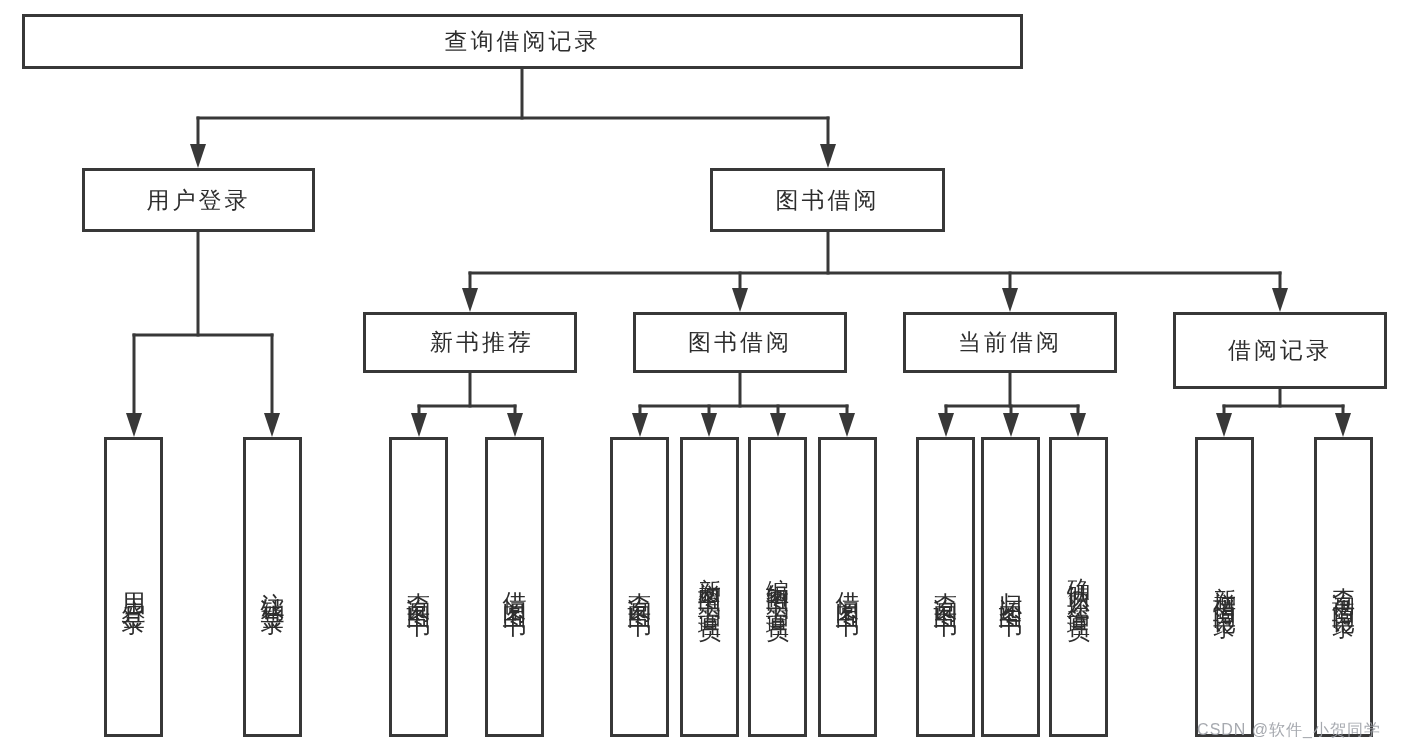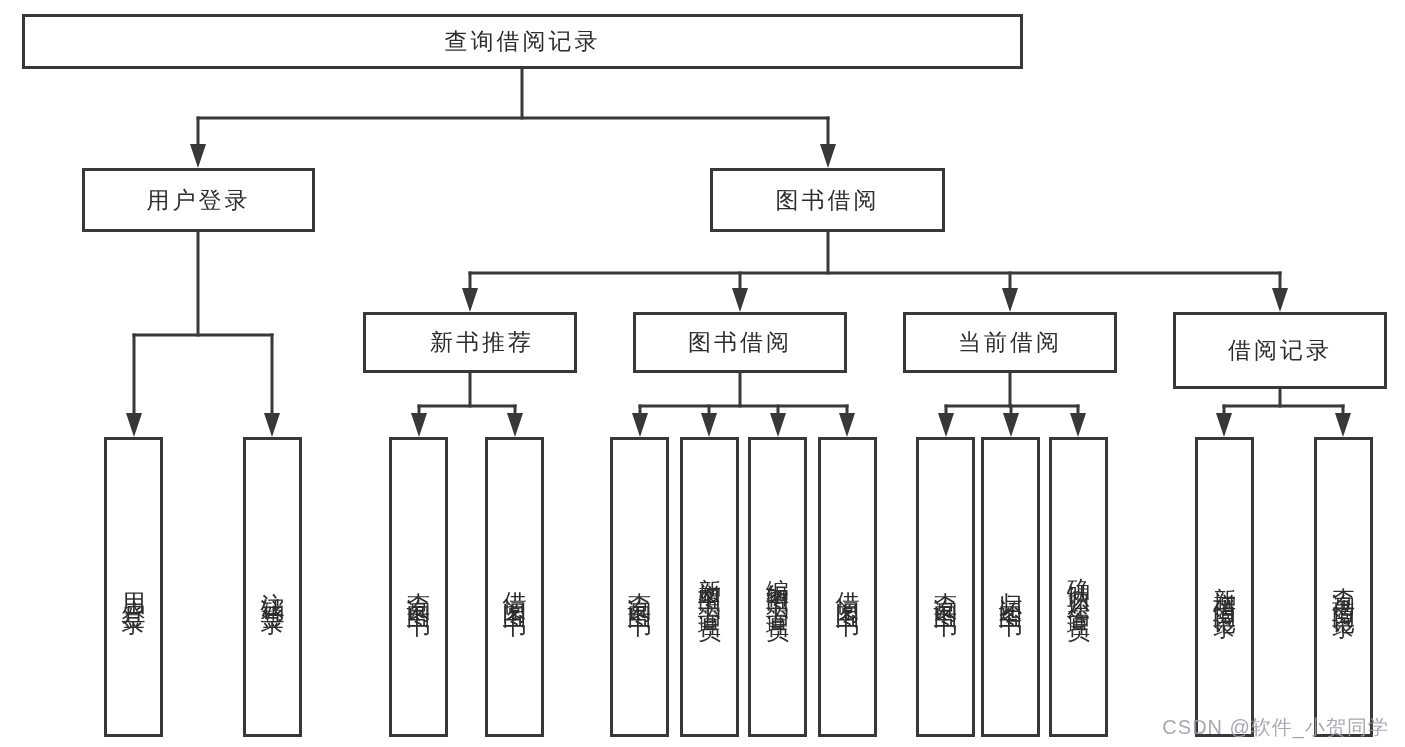--- a/index.html
+++ b/index.html
@@ -36,24 +36,24 @@
   .vbox {
     writing-mode: vertical-rl;
     text-orientation: mixed;
     font-size: 24px;
     letter-spacing: 7px;
     line-height: 1;
   }
   .vbox.long { letter-spacing: 6px; font-size: 23px; }
   .watermark {
     position: absolute;
-    right: 16px;
+    right: 24px;
     bottom: 6px;
     z-index: 3;
-    font-size: 20px;
+    font-size: 16px;
     letter-spacing: 1px;
     color: rgba(156, 160, 166, 0.9);
   }
 </style>
 </head>
 <body>
 
 <div class="canvas">
 
   <svg class="connectors" viewBox="0 0 1405 747" xmlns="http://www.w3.org/2000/svg">

